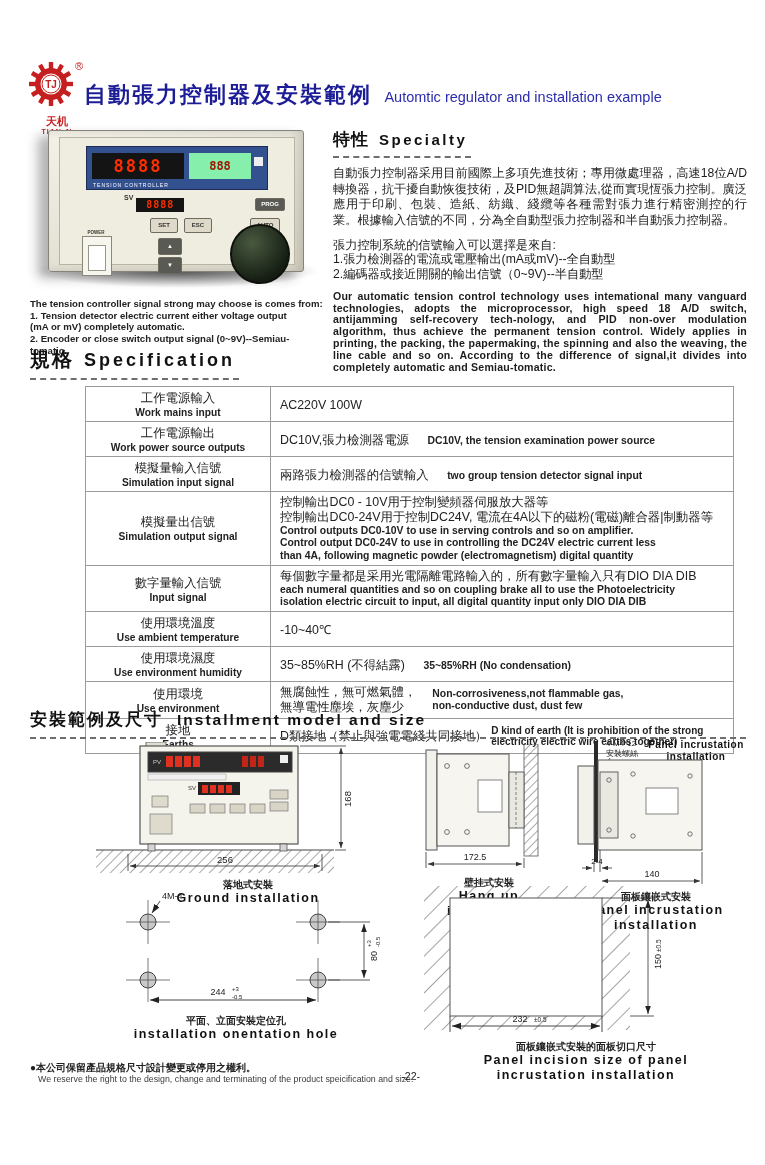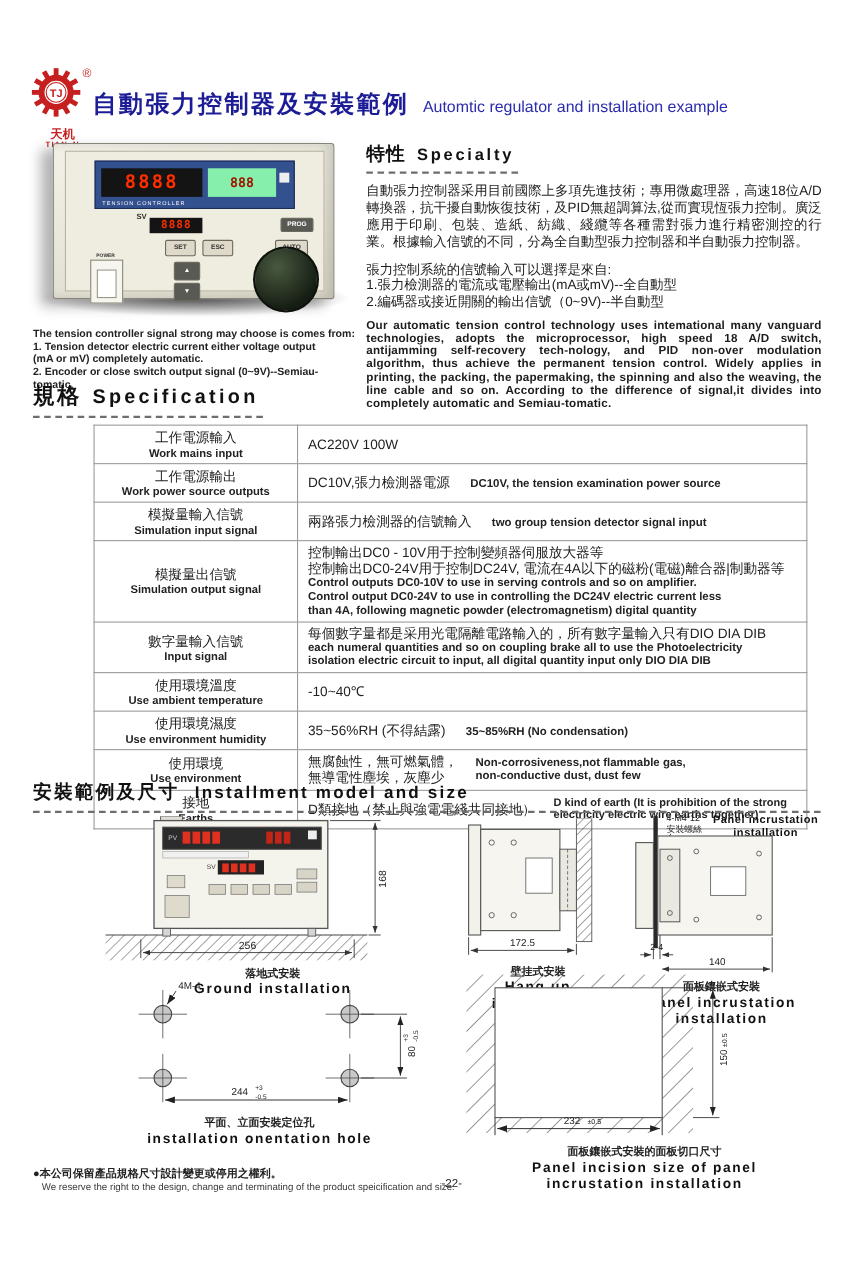--- a/index.html
+++ b/index.html
@@ -251,21 +251,21 @@
         <td class="val">
           <span class="vzh">-10~40℃</span>
         </td>
       </tr>
       <tr>
         <td class="lab">
           <div class="lzh">使用環境濕度</div>
           <div class="len">Use environment humidity</div>
         </td>
         <td class="val">
-          <span class="vzh">35~56%RH (不得結露)</span>
+          <span class="vzh">35~85%RH (不得結露)</span>
           <span class="ven inline-en">35~85%RH (No condensation)</span>
         </td>
       </tr>
       <tr>
         <td class="lab">
           <div class="lzh">使用環境</div>
           <div class="len">Use environment</div>
         </td>
         <td class="val">
           <div class="two-col">
@@ -279,21 +279,21 @@
             </div>
           </div>
         </td>
       </tr>
       <tr>
         <td class="lab">
           <div class="lzh">接地</div>
           <div class="len">Earths</div>
         </td>
         <td class="val">
-          <div class="two-col" style="gap:16px;">
+          <div class="two-col" style="gap:4px;">
             <div class="vzh">D類接地（禁止與強電電綫共同接地）</div>
             <div>
               <div class="ven sm">D kind of earth (It is prohibition of the strong</div>
               <div class="ven sm">electricity electric wire earths together)</div>
             </div>
           </div>
         </td>
       </tr>
     </tbody>
       </table>

